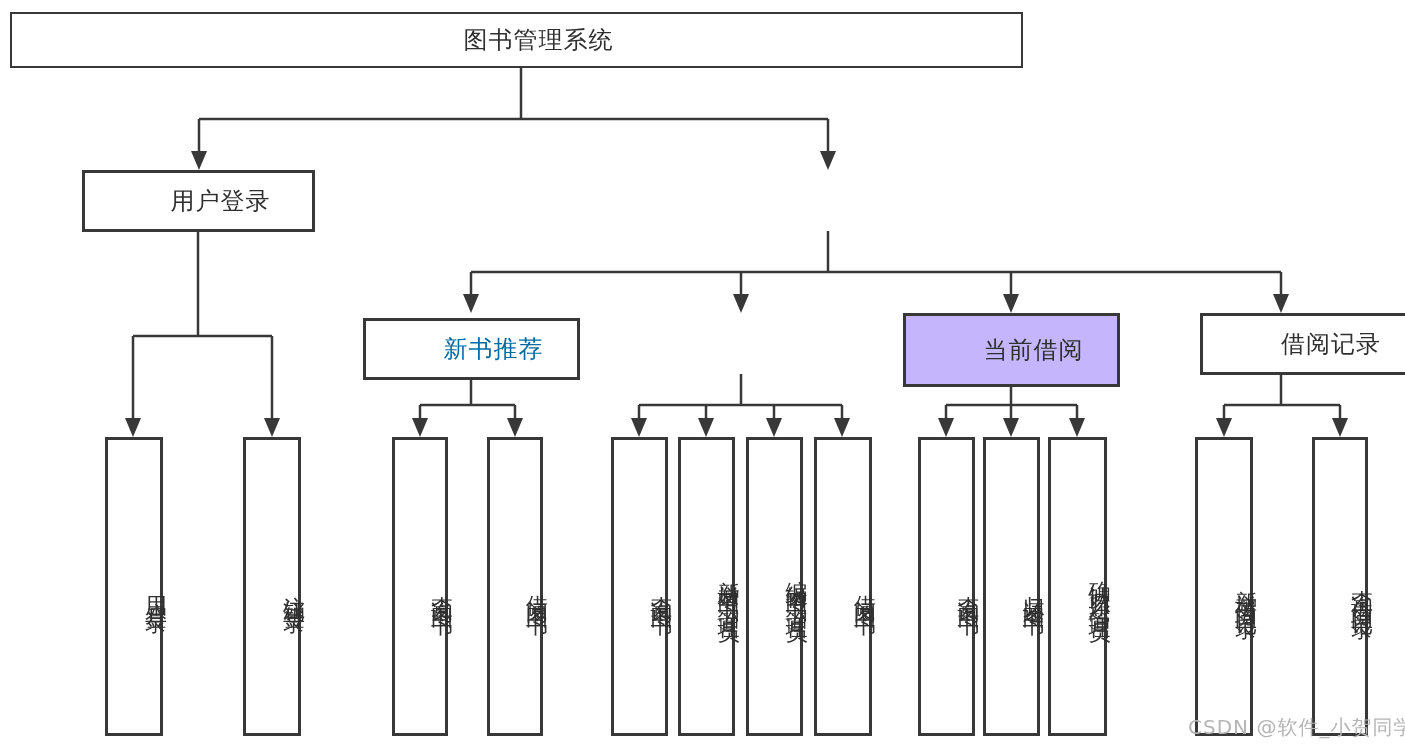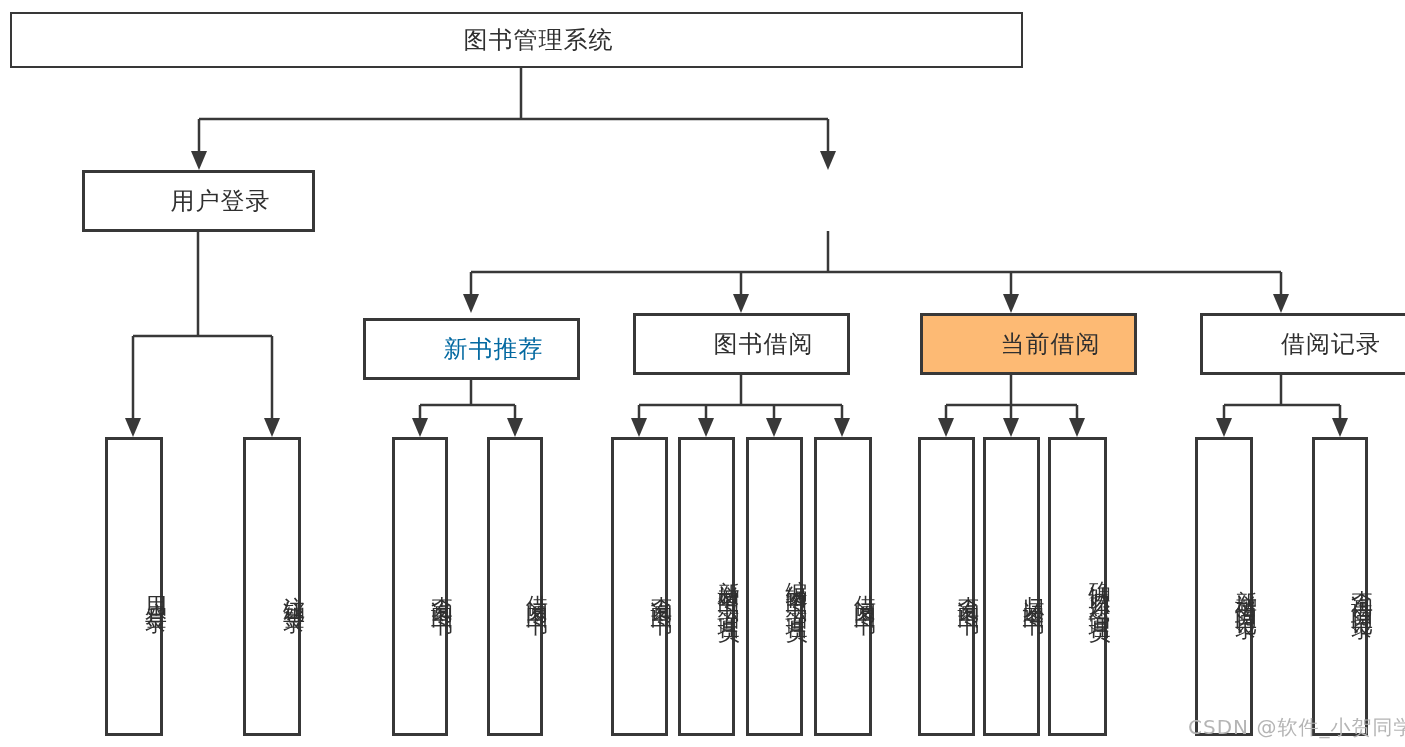--- a/index.html
+++ b/index.html
@@ -102,22 +102,21 @@
         <polygon points="1216,418 1232,418 1224,437" fill="#383838"></polygon>
         <polygon points="1332,418 1348,418 1340,437" fill="#383838"></polygon>
       </g>
     </svg>
 
   <div class="box h root" style="left: 10px; top: 12px; width: 1013px; height: 56px; border-color: rgb(56, 56, 56); background: rgb(255, 255, 255); color: rgb(47, 47, 47);">图书管理系统</div>
 
   <div class="box h" style="left: 82px; top: 170px; width: 233px; height: 62px; border-color: rgb(56, 56, 56); background: rgb(255, 255, 255); color: rgb(47, 47, 47);">用户登录</div>
 
   <div class="box h" style="left: 363px; top: 318px; width: 217px; height: 62px; border-color: rgb(56, 56, 56); background: rgb(255, 255, 255); color: #0369a1; font-family: Liberation Mono, monospace;">新书推荐</div>
-  <div class="box h" style="left: 633px; top: 313px; width: 217px; height: 62px; border-color: rgb(56, 56, 56); background: rgb(255, 255, 255); color: rgb(47, 47, 47);">图书借阅</div>
-  <div class="box h" style="left: 903px; top: 313px; width: 217px; height: 62px; border-color: rgb(56, 56, 56); background: #fdba74; color: rgb(47, 47, 47); margin-left: 17px;">当前借阅</div>
+  <div class="box h" style="left: 903px; top: 313px; width: 217px; height: 74px; border-color: rgb(56, 56, 56); background: #c4b5fd; color: rgb(47, 47, 47);">当前借阅</div>
   <div class="box h" style="left: 1200px; top: 313px; width: 218px; height: 62px; border-color: rgb(56, 56, 56); background: rgb(255, 255, 255); color: rgb(47, 47, 47);">借阅记录</div>
 
   <div class="box v" style="left: 105px; top: 437px; width: 58px; height: 299px; border-color: rgb(56, 56, 56); background: rgb(255, 255, 255); color: rgb(47, 47, 47);">用户登录</div>
   <div class="box v" style="left: 243px; top: 437px; width: 58px; height: 299px; border-color: rgb(56, 56, 56); background: rgb(255, 255, 255); color: rgb(47, 47, 47);">注销登录</div>
 
   <div class="box v" style="left: 392px; top: 437px; width: 56px; height: 299px; border-color: rgb(56, 56, 56); background: rgb(255, 255, 255); color: rgb(47, 47, 47);">查询图书</div>
   <div class="box v" style="left: 487px; top: 437px; width: 56px; height: 299px; border-color: rgb(56, 56, 56); background: rgb(255, 255, 255); color: rgb(47, 47, 47);">借阅图书</div>
 
   <div class="box v" style="left: 611px; top: 437px; width: 57px; height: 299px; border-color: rgb(56, 56, 56); background: rgb(255, 255, 255); color: rgb(47, 47, 47);">查询图书</div>
   <div class="box v" style="left: 678px; top: 437px; width: 57px; height: 299px; border-color: rgb(56, 56, 56); background: rgb(255, 255, 255); color: rgb(47, 47, 47);">新增图书（管理员）</div>

